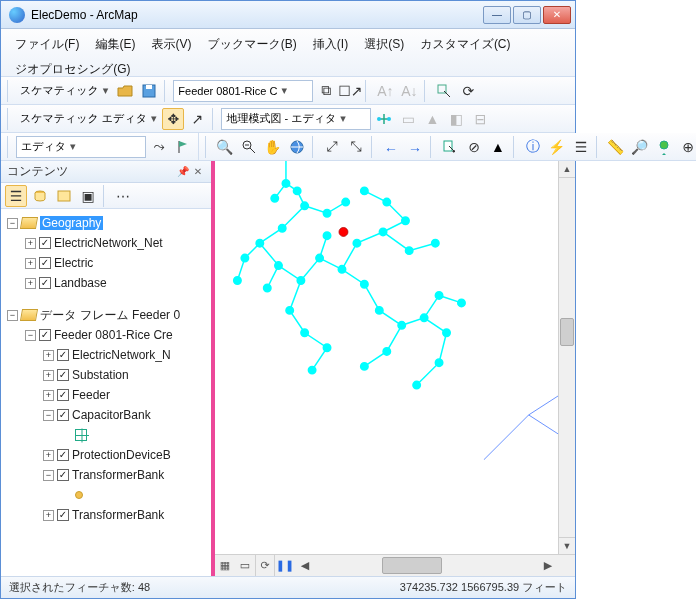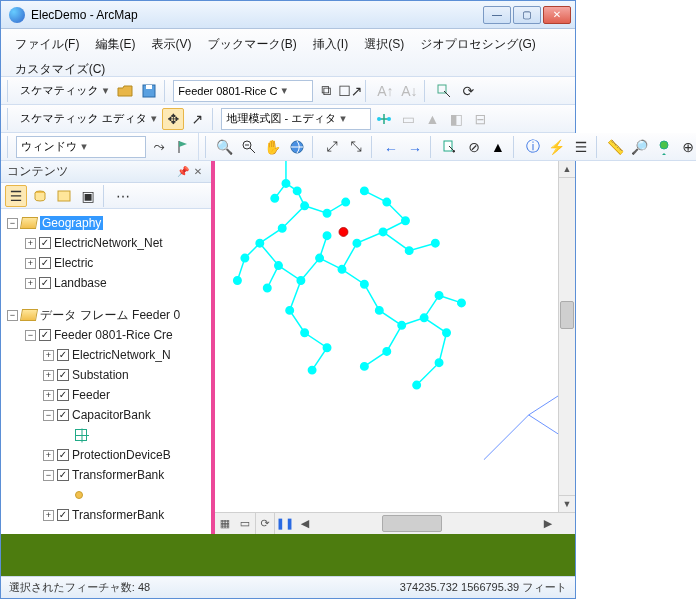--- a/index.html
+++ b/index.html
@@ -42,21 +42,21 @@
 .vscroll { position: absolute; right: 0; top: 0; bottom: 22px; width: 17px; background: #f0f0f0; border-left: 1px solid #d0d0d0; }
 .vscroll .thumb { position: absolute; left: 1px; right: 1px; top: 40%; height: 28px; background: #cfcfcf; border: 1px solid #ababab; border-radius: 2px; }
 .vscroll .arr { position: absolute; left: 0; right: 0; height: 17px; display: flex; align-items: center; justify-content: center; background: #f0f0f0; color: #555; font-size: 9px; }
 .vscroll .arr.up { top: 0; border-bottom: 1px solid #d0d0d0; }
 .vscroll .arr.dn { bottom: 0; border-top: 1px solid #d0d0d0; }
 .hscroll-row { position: absolute; left: 0; right: 0; bottom: 0; height: 22px; display: flex; background: #f0f0f0; border-top: 1px solid #d0d0d0; }
 .hscroll-row .ctl { width: 20px; display: flex; align-items: center; justify-content: center; color: #555; cursor: pointer; font-size: 11px; }
 .hscroll-row .track { flex: 1; position: relative; }
 .hscroll-row .track .thumb { position: absolute; top: 2px; bottom: 2px; left: 30%; width: 60px; background: #cfcfcf; border: 1px solid #ababab; border-radius: 2px; }
 .hscroll-row .corner { width: 17px; background: #f0f0f0; }
-.statusbar { height: 22px; background: linear-gradient(#f6f9fd,#e3edf8); border-top: 1px solid #cbd9ec; display: flex; align-items: center; padding: 0 8px; font-size: 11px; color: #333; margin-top: 42px; }
+.statusbar { height: 22px; background: linear-gradient(#f6f9fd,#e3edf8); border-top: 1px solid #cbd9ec; display: flex; align-items: center; padding: 0 8px; font-size: 11px; color: #333; }
 .statusbar .left { flex: 1; }
 svg.icon { width: 16px; height: 16px; }
 </style>
 </head>
 <body>
 
 <div class="window">
   <div class="titlebar">
     <div class="icon"></div>
     <div class="title">ElecDemo - ArcMap</div>
@@ -67,22 +67,22 @@
     </div>
   </div>
 
   <div class="menubar">
     <div class="menuitem">ファイル(F)</div>
     <div class="menuitem">編集(E)</div>
     <div class="menuitem">表示(V)</div>
     <div class="menuitem">ブックマーク(B)</div>
     <div class="menuitem">挿入(I)</div>
     <div class="menuitem">選択(S)</div>
+    <div class="menuitem">カスタマイズ(C)</div>
     <div class="menuitem">ジオプロセシング(G)</div>
-    <div class="menuitem">カスタマイズ(C)</div>
     <div style="flex-basis:100%;height:0"></div>
     <div class="menuitem">ウィンドウ(W)</div>
     <div class="menuitem">ヘルプ(H)</div>
   </div>
 
   <div class="toolbar">
     <div class="sep"></div>
     <div class="dropdown-t" style="border:none;background:transparent">
       <span>スケマティック</span>
         <span class="caret">▾</span>
@@ -141,21 +141,21 @@
     <div class="tbtn disabled">▭</div>
     <div class="tbtn disabled">▲</div>
     <div class="tbtn disabled">◧</div>
     <div class="tbtn disabled">⊟</div>
   </div>
 
   <div style="display:flex">
     <div class="toolbar" style="width:214px;border-right:1px solid #d1def0">
       <div class="sep"></div>
       <div class="dropdown-t" style="width:130px">
-        <span>ウィンドウ</span>
+        <span>エディタ</span>
           <span class="caret">▾</span>
       </div>
       <div class="tbtn">⤳</div>
       <div class="tbtn">
           <svg class="icon" viewBox="0 0 16 16">
             <path d="M4 2v12" stroke="#333"></path>
             <path d="M4 2l8 3-8 3z" fill="#4a8"></path>
           </svg>
         </div>
     </div>

